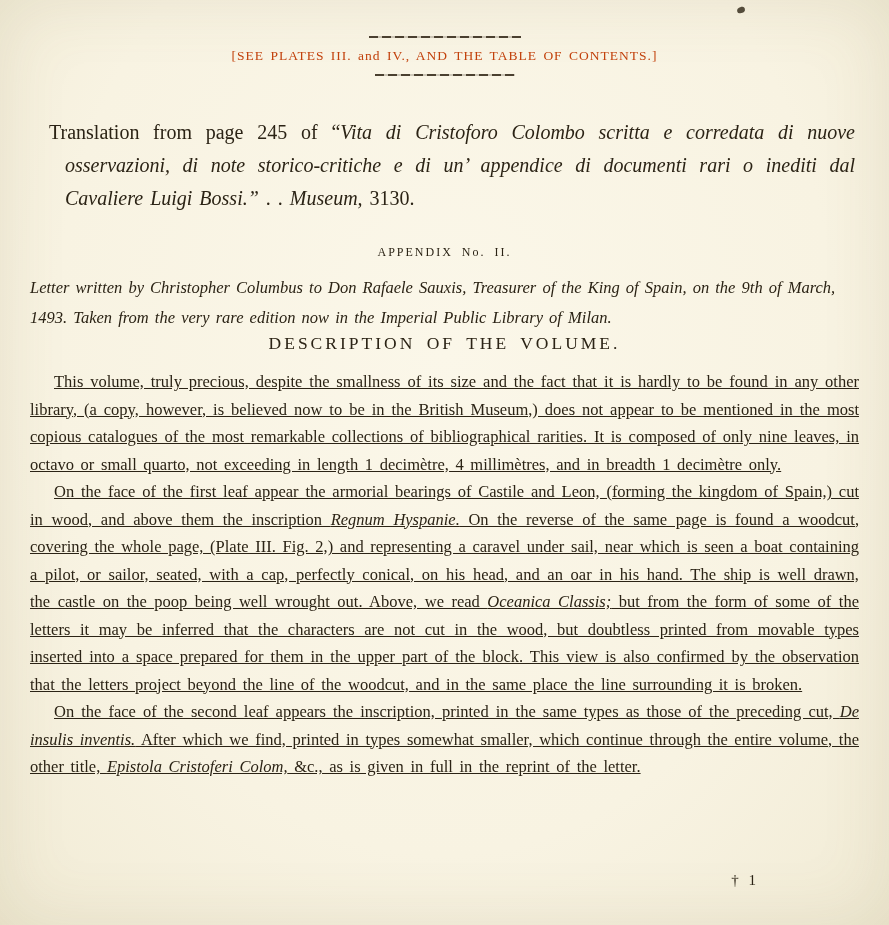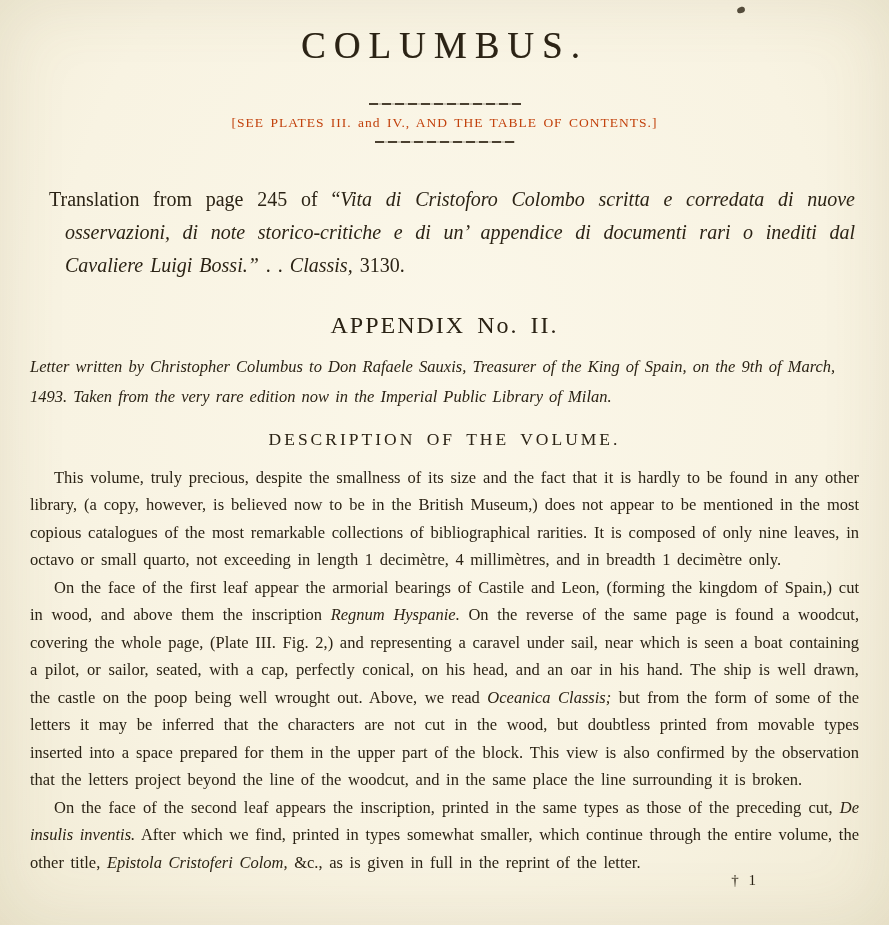--- a/index.html
+++ b/index.html
@@ -64,75 +64,74 @@
     text-indent: -16px;
     font-size: 20px;
     line-height: 33px;
     text-align: justify;
     word-spacing: 2px;
   }
 
   .appendix-heading {
     margin: 30px 0 8px 0;
     text-align: center;
-    font-size: 24px;
+    font-size: 12px;
     font-weight: 400;
     letter-spacing: 2px;
     word-spacing: 4px;
   }
 
   .letter-note {
     margin-top: 13px;
     font-size: 16.5px;
     line-height: 30px;
     word-spacing: 2px;
   }
 
   .description-heading {
-    margin: 17px 0 0 0;
+    margin: 0 0 0 0;
     text-align: center;
     font-size: 17.5px;
     font-weight: 400;
     letter-spacing: 3px;
     word-spacing: 4px;
   }
 
   .body-text {
     margin-top: 14px;
     font-size: 16.5px;
     line-height: 27.5px;
     text-align: justify;
     word-spacing: 2.5px;
   }
-  .body-text p { margin: 0; text-indent: 24px; }
+  .body-text p { margin: 0; text-indent: 24px; text-decoration: underline; }
 
   .footer-mark {
     position: absolute;
     top: 872px;
     right: 130px;
     font-size: 15px;
     letter-spacing: 3px;
   }
 </style>
 </head>
 <body>
 
 <div class="ink-mark"></div>
 
 <div class="page">
 
-  <h1 class="title">COLUMBUS.</h1>
 
   <div class="rule rule-top"></div>
 
   <div class="plates-note">[SEE PLATES III. and IV., AND THE TABLE OF CONTENTS.]</div>
 
   <div class="rule rule-bottom"></div>
 
-  <div class="translation"><span>Translation from page 245 of “</span><span class="it">Vita di Cristoforo Colombo scritta e corredata di nuove osservazioni, di note storico-critiche e di un’ appendice di documenti rari o inediti dal Cavaliere Luigi Bossi.”</span><span> . . </span><span class="it">Classis,</span><span> 3130.</span></div>
+  <div class="translation"><span>Translation from page 245 of “</span><span class="it">Vita di Cristoforo Colombo scritta e corredata di nuove osservazioni, di note storico-critiche e di un’ appendice di documenti rari o inediti dal Cavaliere Luigi Bossi.”</span><span> . . </span><span class="it">Museum,</span><span> 3130.</span></div>
 
   <h2 class="appendix-heading">APPENDIX No. II.</h2>
 
   <div class="letter-note"><span class="it">Letter written by Christopher Columbus to Don Rafaele Sauxis, Treasurer of the King of Spain, on the 9th of March, 1493.  Taken from the very rare edition now in the Imperial Public Library of Milan.</span></div>
 
   <h3 class="description-heading">DESCRIPTION OF THE VOLUME.</h3>
 
   <div class="body-text">
     <p><span>This volume, truly precious, despite the smallness of its size and the fact that it is hardly to be found in any other library, (a copy, however, is believed now to be in the British Museum,) does not appear to be mentioned in the most copious catalogues of the most remarkable collections of bibliographical rarities.  It is composed of only nine leaves, in octavo or small quarto, not exceeding in length 1 decimètre, 4 millimètres, and in breadth 1 decimètre only.</span></p>
     <p><span>On the face of the first leaf appear the armorial bearings of Castile and Leon, (forming the kingdom of Spain,) cut in wood, and above them the inscription </span><span class="it">Regnum Hyspanie.</span><span>  On the reverse of the same page is found a woodcut, covering the whole page, (Plate III. Fig. 2,) and representing a caravel under sail, near which is seen a boat containing a pilot, or sailor, seated, with a cap, perfectly conical, on his head, and an oar in his hand.  The ship is well drawn, the castle on the poop being well wrought out.  Above, we read </span><span class="it">Oceanica Classis;</span><span> but from the form of some of the letters it may be inferred that the characters are not cut in the wood, but doubtless printed from movable types inserted into a space prepared for them in the upper part of the block.  This view is also confirmed by the observation that the letters project beyond the line of the woodcut, and in the same place the line surrounding it is broken.</span></p>

